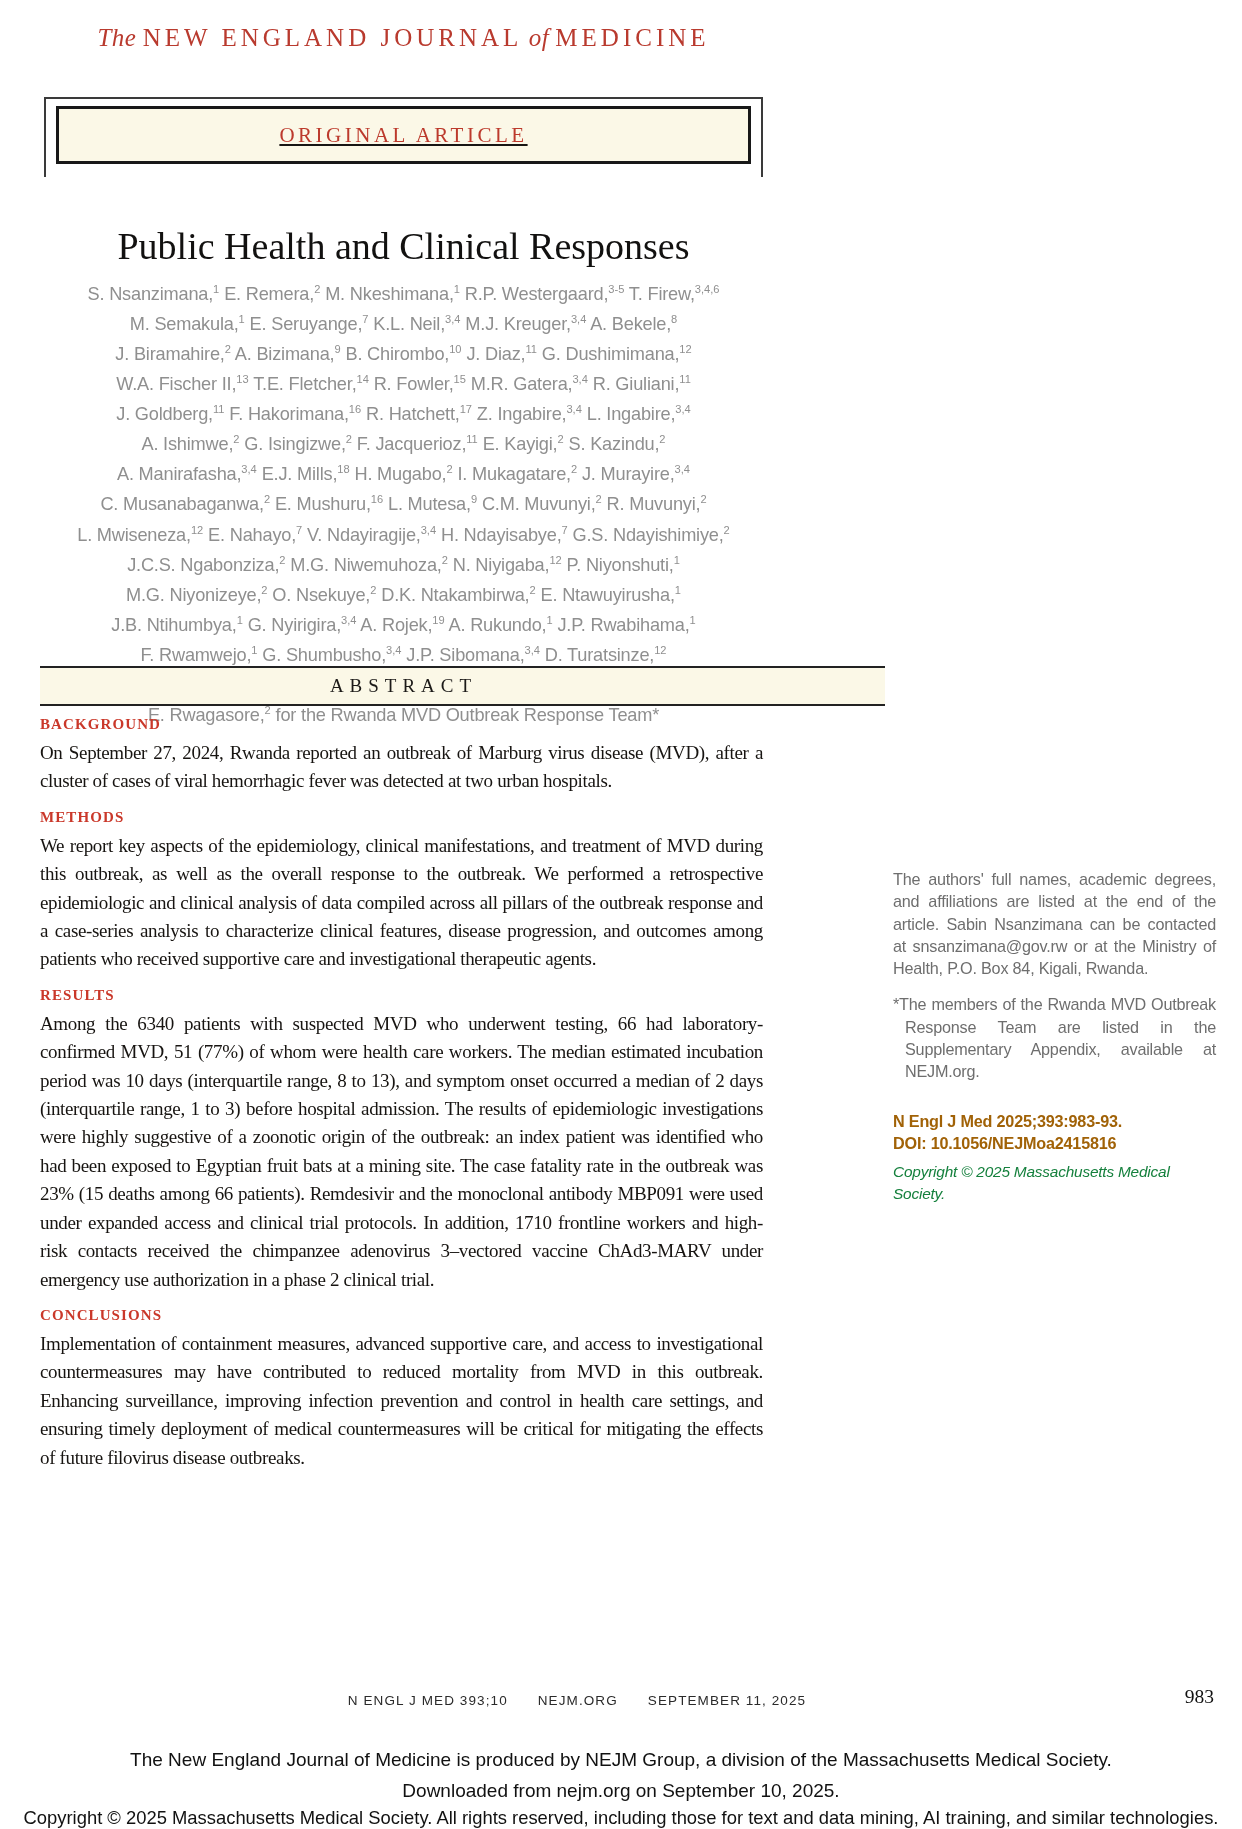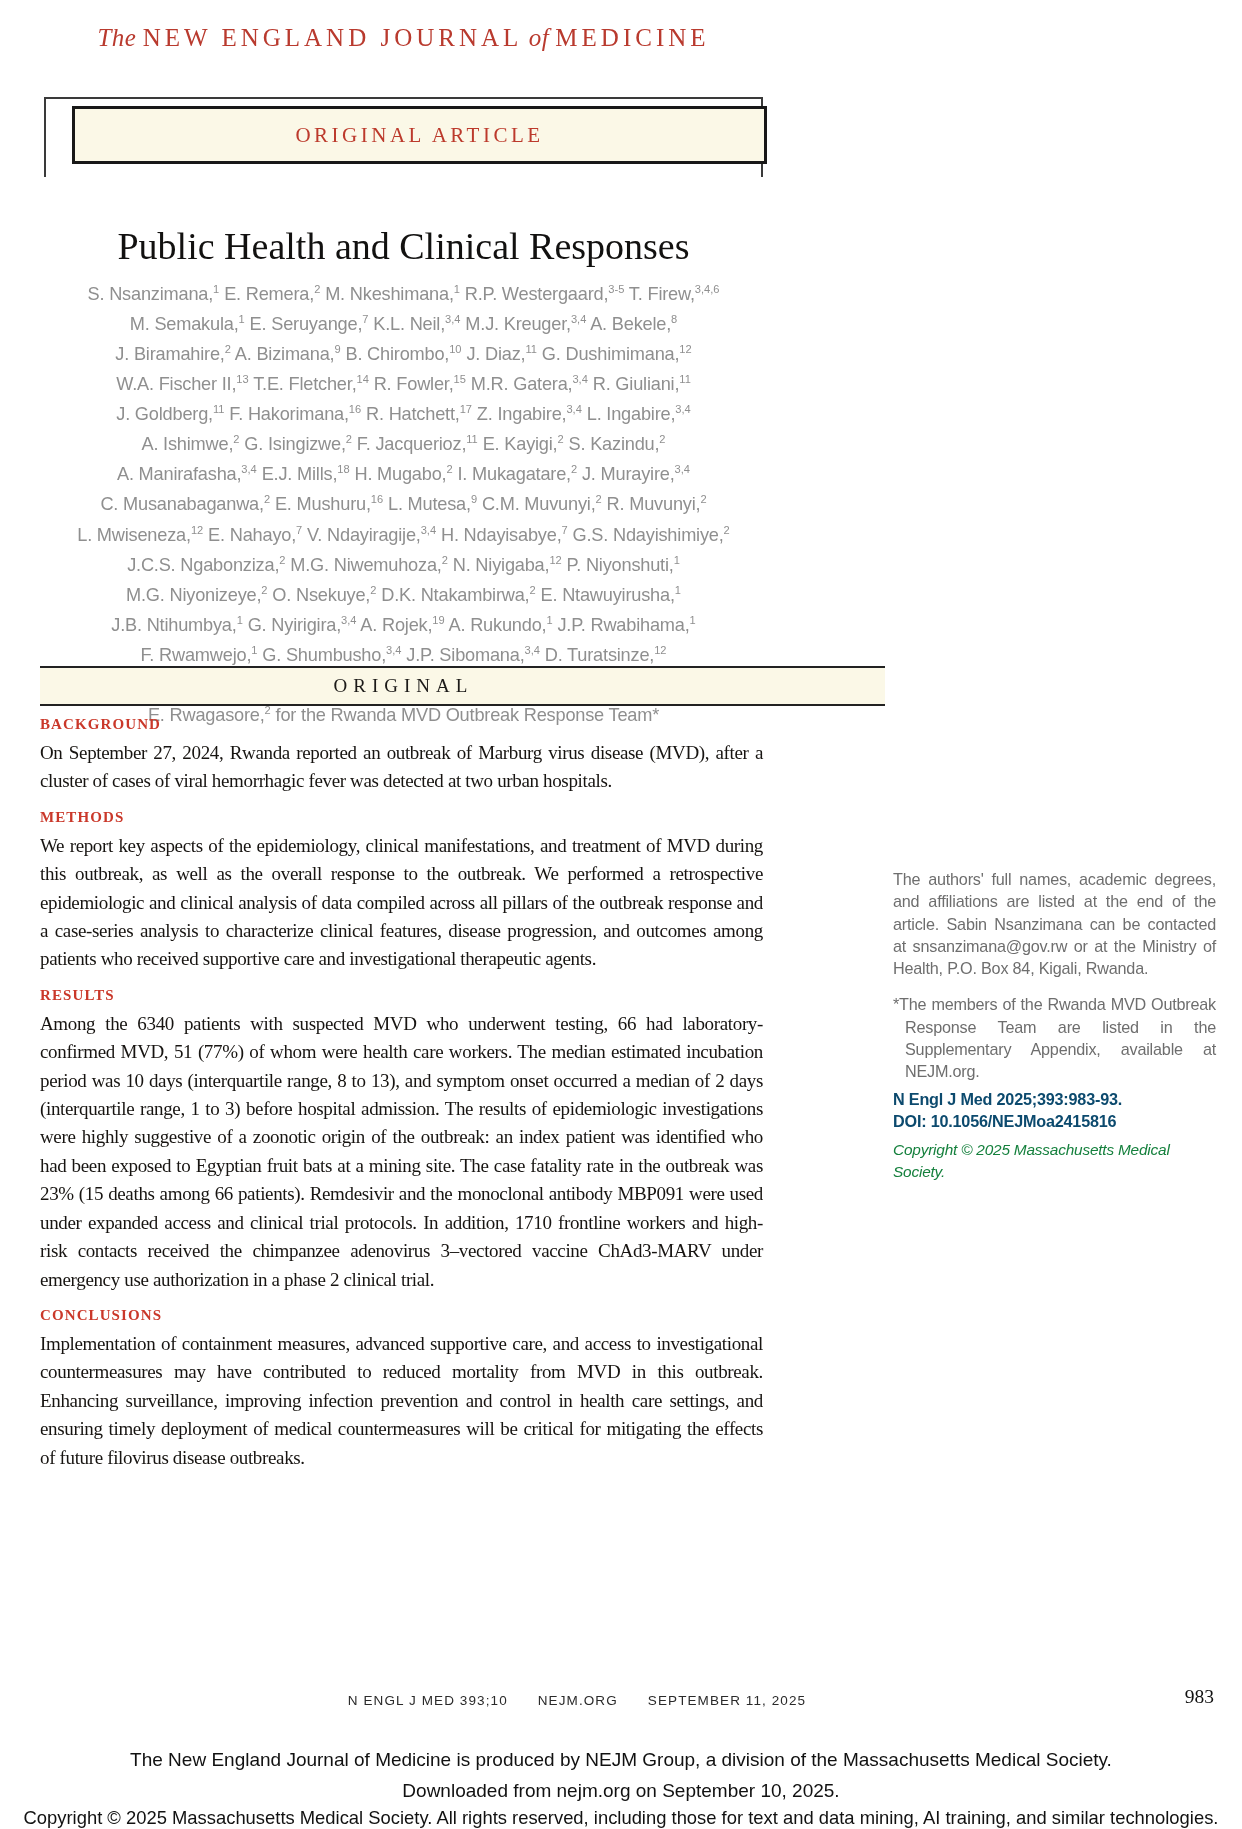--- a/index.html
+++ b/index.html
@@ -27,24 +27,24 @@
   .masthead .it { font-style: italic; letter-spacing: 0.5px; }
 
   
   .oa-outer {
     position: absolute; left: 44px; top: 97px; width: 719px; height: 80px;
     border-top: 2px solid #3a3a3a;
     border-left: 2px solid #3a3a3a;
     border-right: 2px solid #3a3a3a;
   }
   .oa-box {
-    position: absolute; left: 72px; top: 106px; width: 695px; height: 58px;
+    position: absolute; left: 56px; top: 106px; width: 695px; height: 58px;
     background: #fbf8e7;
     border: 3px solid #181818;
-    display: flex; align-items: center; justify-content: center;
+    display: flex; align-items: center; justify-content: center; text-decoration: underline;
   }
   .oa-box .oa-label {
     color: #bc3a2c;
     font-family: "Liberation Serif", serif;
     font-size: 21px;
     letter-spacing: 3.5px;
     font-weight: 400;
   }
 
   
@@ -115,21 +115,21 @@
     font-size: 16.2px;
     line-height: 22.3px;
     text-align: justify;
     letter-spacing: -0.2px;
   }
   .sidebar .note2 {
     margin-top: 14px;
     padding-left: 12px;
     text-indent: -12px;
   }
-  .sidebar .refs { margin-top: 5px; font-weight: bold; color: #0c4a6e; text-align: left; line-height: 22px; }
+  .sidebar .refs { margin-top: 27px; font-weight: bold; color: #a16207; text-align: left; line-height: 22px; }
   .sidebar .copy { margin-top: 7px; font-style: italic; font-size: 15.4px; color: #15803d; text-align: left; }
 
   
   .footer-meta {
     position: absolute; left: 0; top: 1693px; width: 1122px;
     display: flex; justify-content: center; gap: 30px;
     font-family: "Liberation Sans", sans-serif;
     font-size: 13.5px; letter-spacing: 1.1px; color: #2a2a2a;
     white-space: nowrap;
     padding-left: 32px;
@@ -178,21 +178,21 @@
       <div class="author-line">L. Mwiseneza,<sup>12</sup> E. Nahayo,<sup>7</sup> V. Ndayiragije,<sup>3,4</sup> H. Ndayisabye,<sup>7</sup> G.S. Ndayishimiye,<sup>2</sup></div>
       <div class="author-line">J.C.S. Ngabonziza,<sup>2</sup> M.G. Niwemuhoza,<sup>2</sup> N. Niyigaba,<sup>12</sup> P. Niyonshuti,<sup>1</sup></div>
       <div class="author-line">M.G. Niyonizeye,<sup>2</sup> O. Nsekuye,<sup>2</sup> D.K. Ntakambirwa,<sup>2</sup> E. Ntawuyirusha,<sup>1</sup></div>
       <div class="author-line">J.B. Ntihumbya,<sup>1</sup> G. Nyirigira,<sup>3,4</sup> A. Rojek,<sup>19</sup> A. Rukundo,<sup>1</sup> J.P. Rwabihama,<sup>1</sup></div>
       <div class="author-line">F. Rwamwejo,<sup>1</sup> G. Shumbusho,<sup>3,4</sup> J.P. Sibomana,<sup>3,4</sup> D. Turatsinze,<sup>12</sup></div>
       <div class="author-line">D.L. Uwamahoro,<sup>12</sup> F.X. Uwimana,<sup>2</sup> Y. Butera,<sup>1</sup> T. Twagirumugabe,<sup>16</sup> and</div>
       <div class="author-line">E. Rwagasore,<sup>2</sup> for the Rwanda MVD Outbreak Response Team*</div>
     </div>
 
   <div class="abstract-strip">
-    <div class="inner">ORIGINAL</div>
+    <div class="inner">ABSTRACT</div>
   </div>
 
   <div class="abstract-body">
     <div class="sec-head">BACKGROUND</div>
     <p class="sec-text">On September 27, 2024, Rwanda reported an outbreak of Marburg virus disease (MVD), after a cluster of cases of viral hemorrhagic fever was detected at two urban hospitals.</p>
     <div class="sec-head">METHODS</div>
     <p class="sec-text">We report key aspects of the epidemiology, clinical manifestations, and treatment of MVD during this outbreak, as well as the overall response to the outbreak. We performed a retrospective epidemiologic and clinical analysis of data compiled across all pillars of the outbreak response and a case-series analysis to characterize clinical features, disease progression, and outcomes among patients who received supportive care and investigational therapeutic agents.</p>
     <div class="sec-head">RESULTS</div>
     <p class="sec-text">Among the 6340 patients with suspected MVD who underwent testing, 66 had laboratory-confirmed MVD, 51 (77%) of whom were health care workers. The median estimated incubation period was 10 days (interquartile range, 8 to 13), and symptom onset occurred a median of 2 days (interquartile range, 1 to 3) before hospital admission. The results of epidemiologic investigations were highly suggestive of a zoonotic origin of the outbreak: an index patient was identified who had been exposed to Egyptian fruit bats at a mining site. The case fatality rate in the outbreak was 23% (15 deaths among 66 patients). Remdesivir and the monoclonal antibody MBP091 were used under expanded access and clinical trial protocols. In addition, 1710 frontline workers and high-risk contacts received the chimpanzee adenovirus 3–vectored vaccine ChAd3-MARV under emergency use authorization in a phase 2 clinical trial.</p>
     <div class="sec-head">CONCLUSIONS</div>

